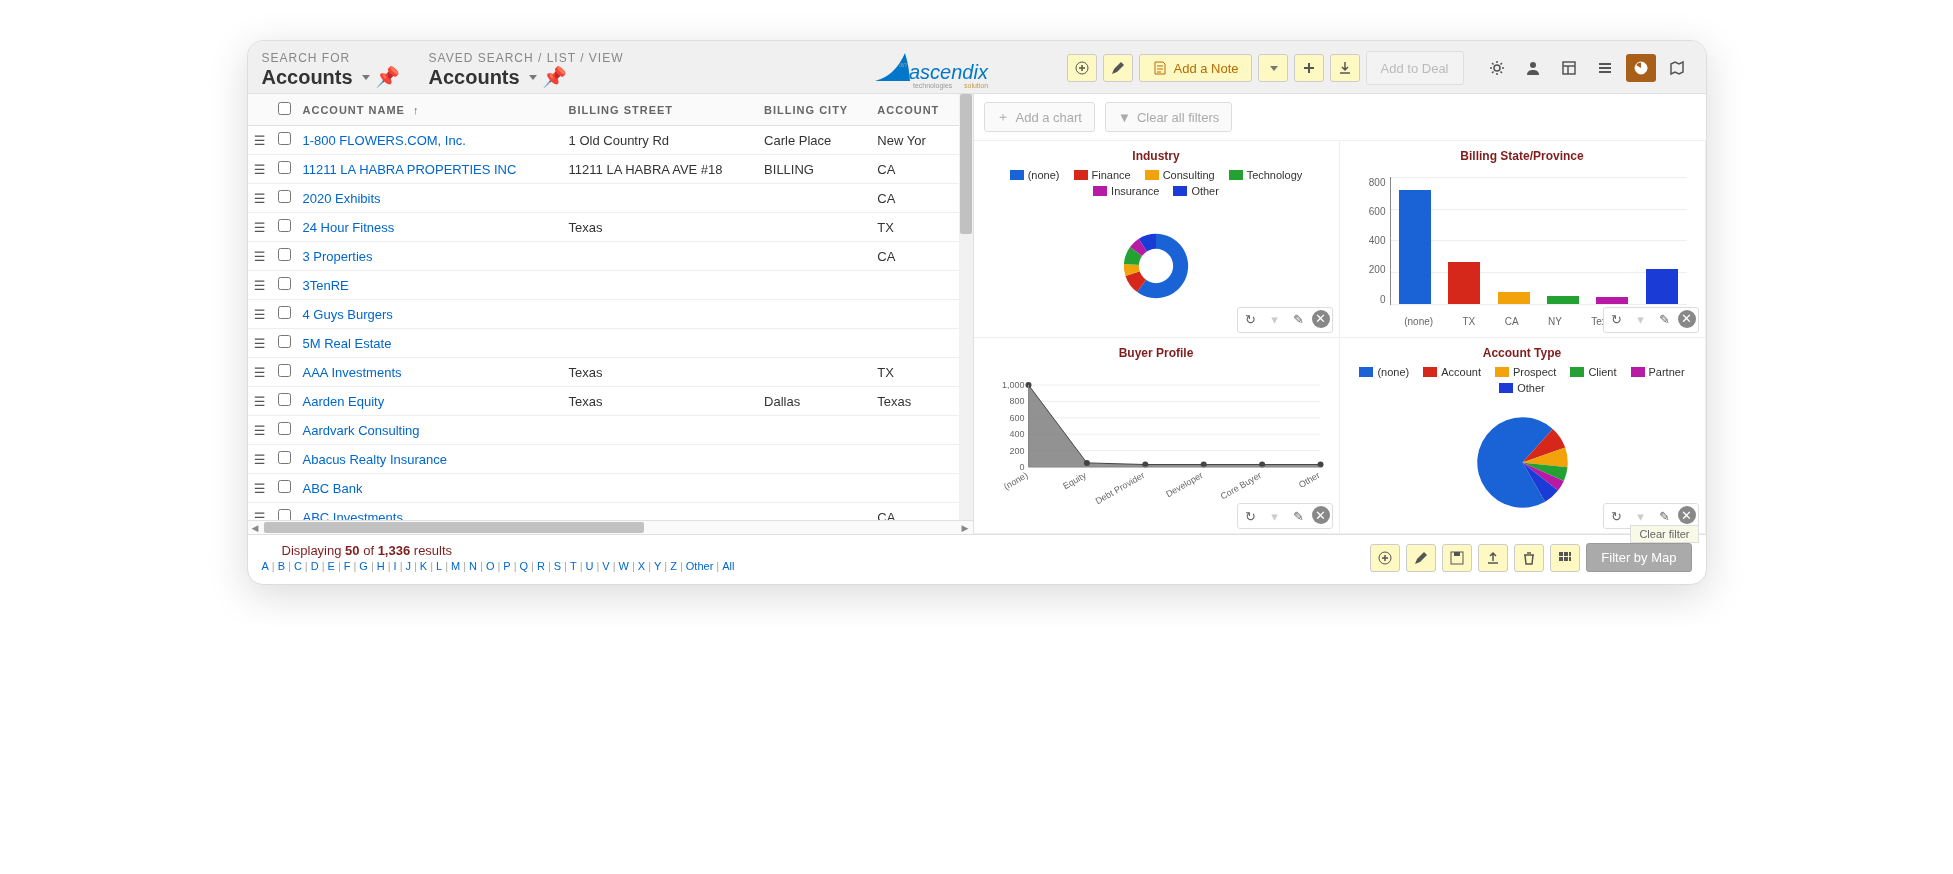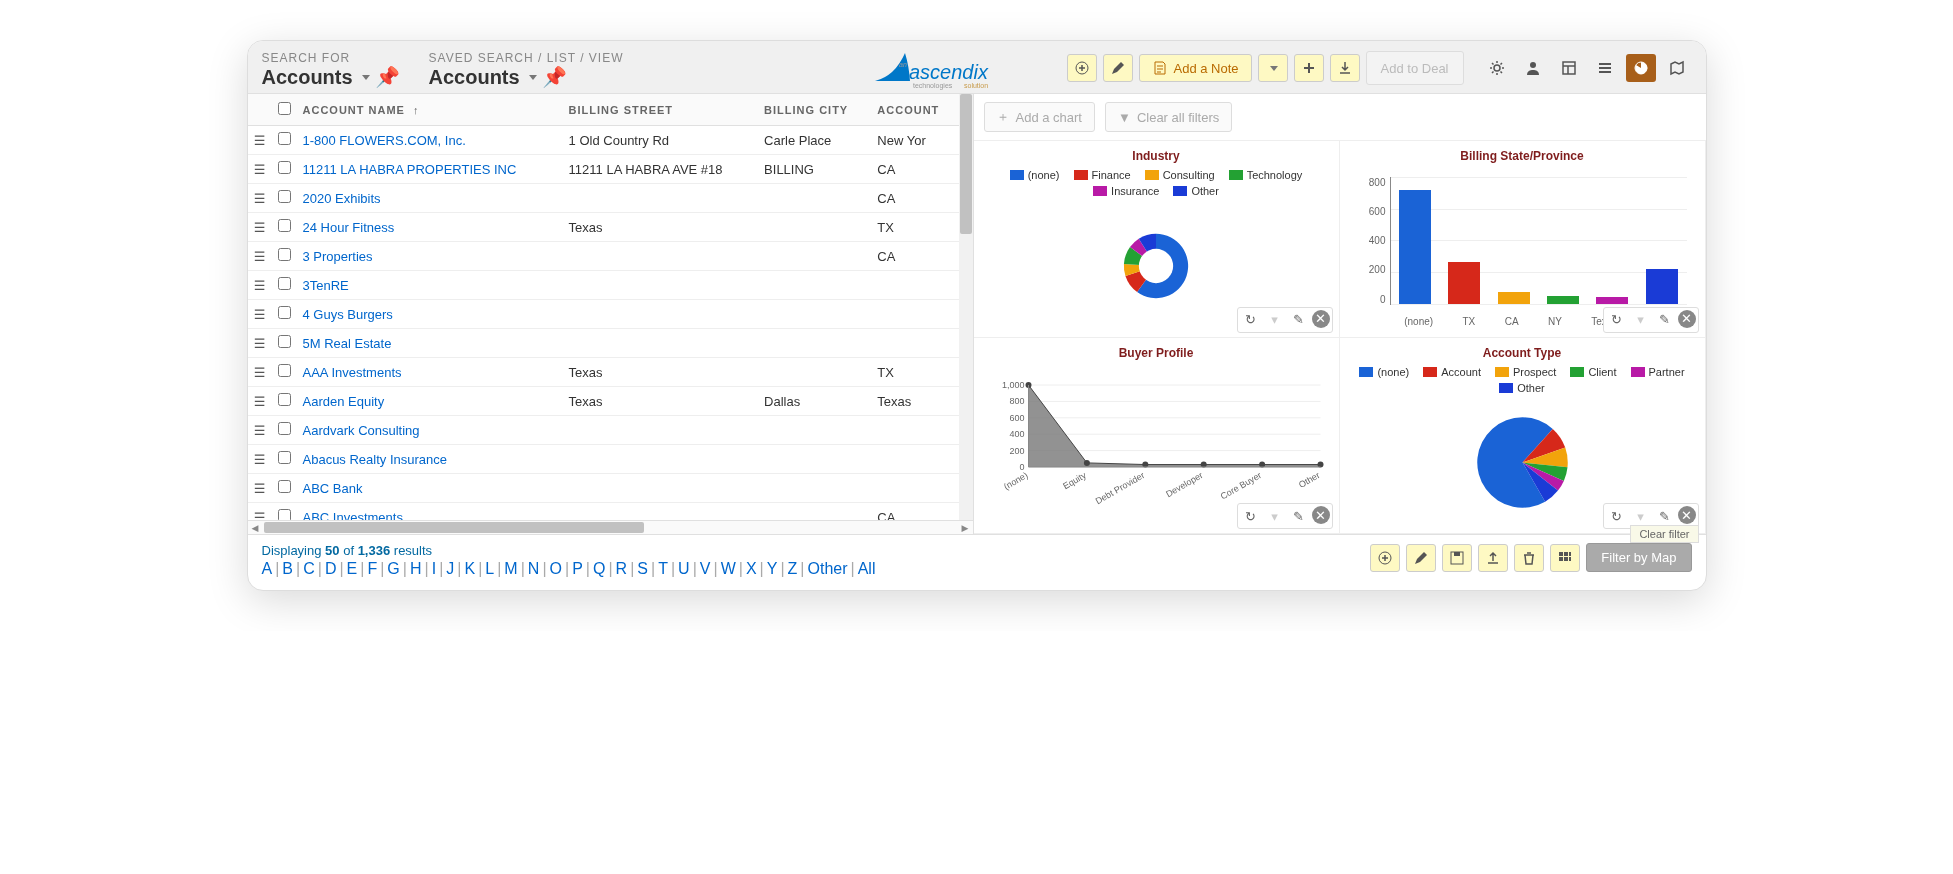--- a/index.html
+++ b/index.html
@@ -64,23 +64,23 @@
 .bars { position: absolute; inset: 0; display: flex; align-items: flex-end; justify-content: space-around; }
 .bar { width: 32px; }
 .gridlines { position: absolute; inset: 0; }
 .gridlines div { position: absolute; left: 0; right: 0; border-top: 1px solid #eee; }
 
 
 svg.donut, svg.pie, svg.area { display: block; }
 
 
 .footer { border-top: 1px solid #e0e0e0; padding: 8px 14px 12px 14px; display: flex; align-items: flex-start; font-size: 13px; }
-.footer .status { color: #0369a1; }
+.footer .status { color: #7f1d1d; margin-left: 20px; }
 .footer .status b { font-weight: 700; }
-.alpha-nav { margin-top: 2px; font-size: 16px; }
+.alpha-nav { margin-top: 2px; font-size: 11px; }
 .alpha-nav a { color: #0066cc; cursor: pointer; }
 .alpha-nav span.sep { color: #aaa; margin: 0 3px; }
 .footer-actions { margin-left: auto; display: flex; gap: 6px; align-items: center; }
 .filter-map { background: #aaa; color: #fff; border: 1px solid #999; border-radius: 3px; padding: 6px 14px; font-size: 13px; cursor: pointer; position: relative; }
 
 a { text-decoration: none; }
 </style>
 </head>
 <body>
 

